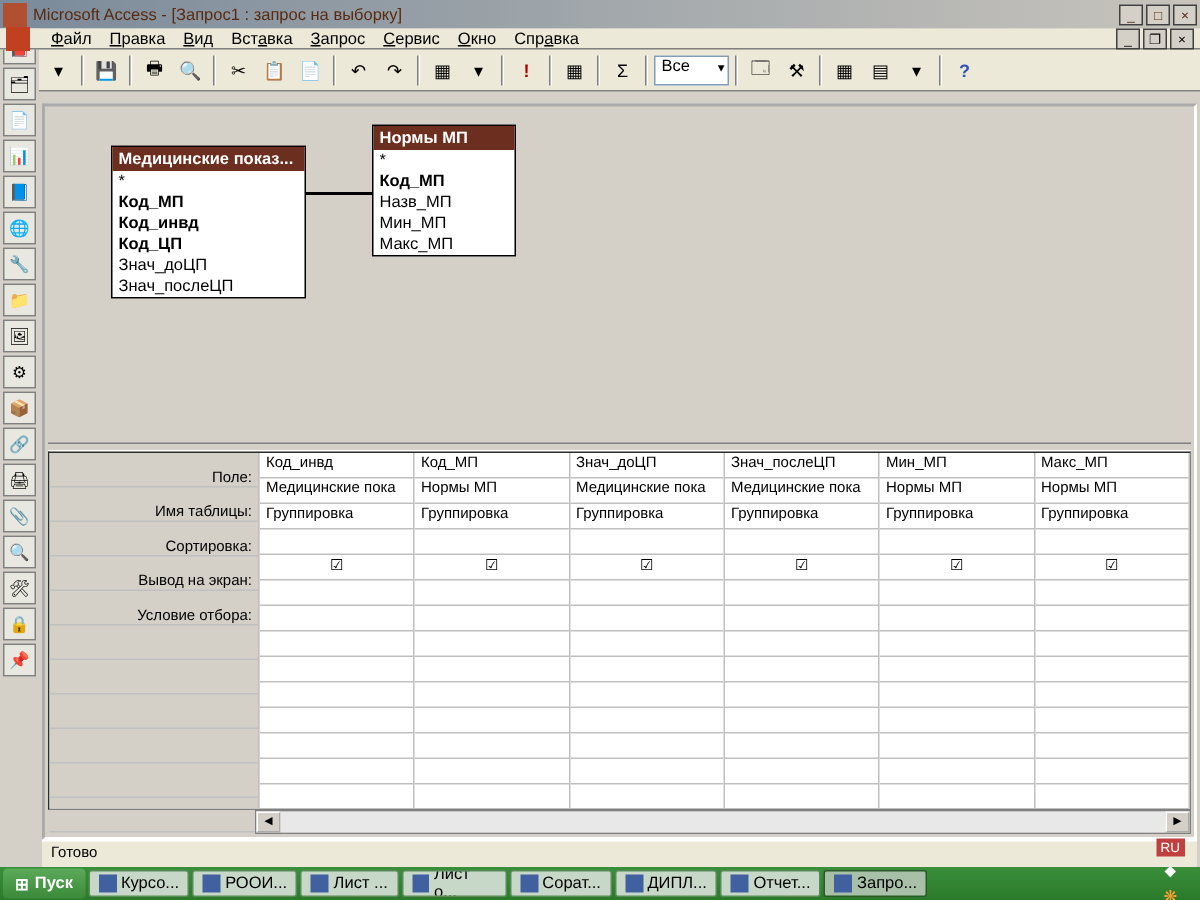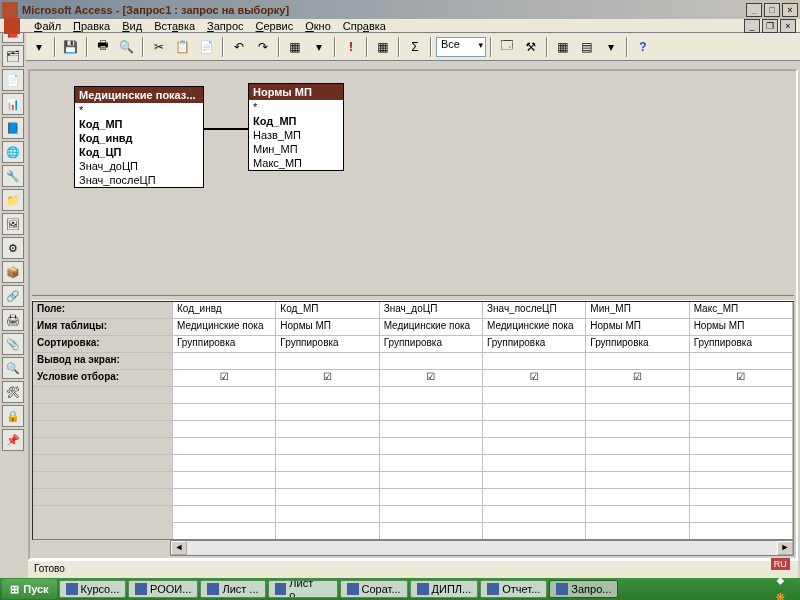--- a/index.html
+++ b/index.html
@@ -1,17 +1,17 @@
 <!DOCTYPE html>
 <html><head>
 <meta charset="utf-8">
 <style>
 *{box-sizing:border-box;margin:0;padding:0;font-family:Tahoma,Arial,sans-serif;font-size:11px;}
 body{background:#d4d0c8;width:800px;height:600px;overflow:hidden;position:relative;}
-.titlebar{height:19px;background:linear-gradient(90deg,#7a8a9a 0%,#c8c4bc 100%);display:flex;align-items:center;padding:0 2px;color:#5a2a10;font-weight:bold;}
+.titlebar{height:19px;background:linear-gradient(90deg,#7a8a9a 0%,#c8c4bc 100%);display:flex;align-items:center;padding:0 2px;color:#5a2a10;font-weight:normal;}
 .titlebar .icon{width:16px;height:16px;background:#b05030;margin-right:4px;}
 .titlebar .title{flex:1;}
 .winbtns{display:flex;gap:2px;}
 .winbtn{width:16px;height:14px;background:#d4d0c8;border:1px solid #404040;display:flex;align-items:center;justify-content:center;font-size:9px;cursor:pointer;}
 .menubar{height:14px;background:#ece9d8;border-bottom:1px solid #808080;display:flex;align-items:center;padding:0 4px;position:relative;}
 .menubar .micon{width:16px;height:16px;background:#c04020;margin-right:8px;}
 .menubar .mitem{padding:2px 6px;cursor:pointer;}
 .menubar .mitem u{text-decoration:underline;}
 .menubar .docbtns{position:absolute;right:4px;display:flex;gap:2px;}
 .toolbar{height:28px;background:#ece9d8;border-bottom:1px solid #808080;display:flex;align-items:center;padding:0 4px;gap:2px;}
@@ -25,21 +25,21 @@
 .diagram{position:absolute;left:2px;right:2px;top:2px;height:220px;background:#d4d0c8;overflow:hidden;}
 .tablebox{position:absolute;background:#fff;border:1px solid #000;}
 .tablebox .thdr{background:#6b2e1f;color:#fff;padding:2px 4px;font-weight:bold;white-space:nowrap;overflow:hidden;}
 .tablebox .tbody{padding:0;}
 .tablebox .fld{padding:1px 4px;border-bottom:0;cursor:pointer;}
 .tablebox .fld.bold{font-weight:bold;}
 .relation{position:absolute;height:2px;background:#000;}
 .splitter{position:absolute;left:2px;right:2px;top:224px;height:6px;background:#d4d0c8;border-top:1px solid #808080;border-bottom:1px solid #fff;cursor:ns-resize;}
 .qgrid{position:absolute;left:2px;right:2px;top:230px;bottom:18px;background:#fff;border:1px inset #808080;display:flex;}
 .qlabels{width:140px;border-right:1px solid #c0c0c0;background:#d4d0c8;}
-.qlabels div{height:17px;padding:1px 4px;text-align:left;font-size:10px;border-bottom:1px solid #c0c0c0;font-weight:bold;}
+.qlabels div{height:17px;padding:11px 4px;text-align:right;font-size:10px;border-bottom:1px solid #c0c0c0;}
 .qcols{flex:1;overflow:auto;position:relative;}
 .qcolsinner{display:flex;}
 .qcol{width:116px;border-right:1px solid #c0c0c0;}
 .qcol .cell{height:17px;border-bottom:1px solid #c0c0c0;padding:1px 4px;font-size:10px;overflow:hidden;white-space:nowrap;}
 .qcol .cell.chk{text-align:center;}
 .qcol .cell.dd{position:relative;}
 .hscroll{position:absolute;left:140px;right:2px;bottom:2px;height:16px;background:#d4d0c8;border:1px solid #808080;display:flex;}
 .hscroll .arr{width:16px;background:#d4d0c8;border:1px outset #fff;text-align:center;font-size:9px;cursor:pointer;}
 .hscroll .track{flex:1;background:#e8e8e8;}
 .statusbar{position:absolute;left:28px;right:2px;bottom:22px;height:18px;background:#ece9d8;border-top:1px solid #fff;padding:2px 6px;font-size:10px;}
@@ -135,21 +135,21 @@
   <div class="tbtn">▦</div>
   <div class="tbtn">▤</div>
   <div class="tbtn">▾</div>
   <div class="tsep"></div>
   <div class="tbtn" style="color:#3050c0;font-weight:bold;">?</div>
 </div>
 
 <div class="workspace">
   <div class="diagram" id="diagram">
     <div class="relation" id="relline" style="left: 172px; top: 55px; width: 44px;"></div>
-  <div class="tablebox" style="left: 42px; top: 13px; width: 130px;">
+  <div class="tablebox" style="left: 42px; top: 24px; width: 130px;">
         <div class="thdr">Медицинские показ...</div>
         <div class="tbody">
           <div class="fld">*</div>
           <div class="fld bold">Код_МП</div>
           <div class="fld bold">Код_инвд</div>
           <div class="fld bold">Код_ЦП</div>
           <div class="fld">Знач_доЦП</div>
           <div class="fld">Знач_послеЦП</div>
         </div>
       </div>

